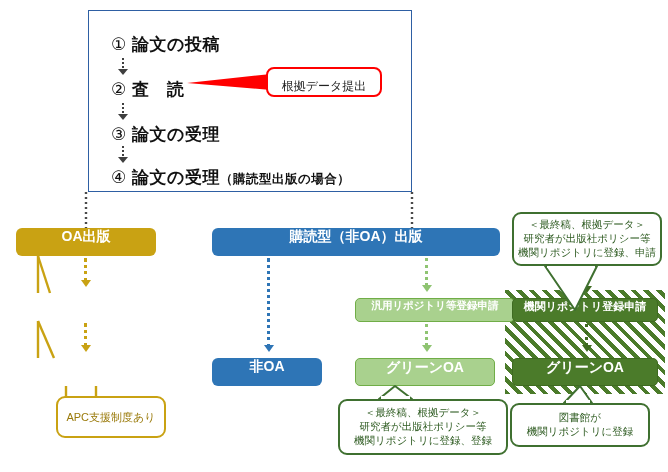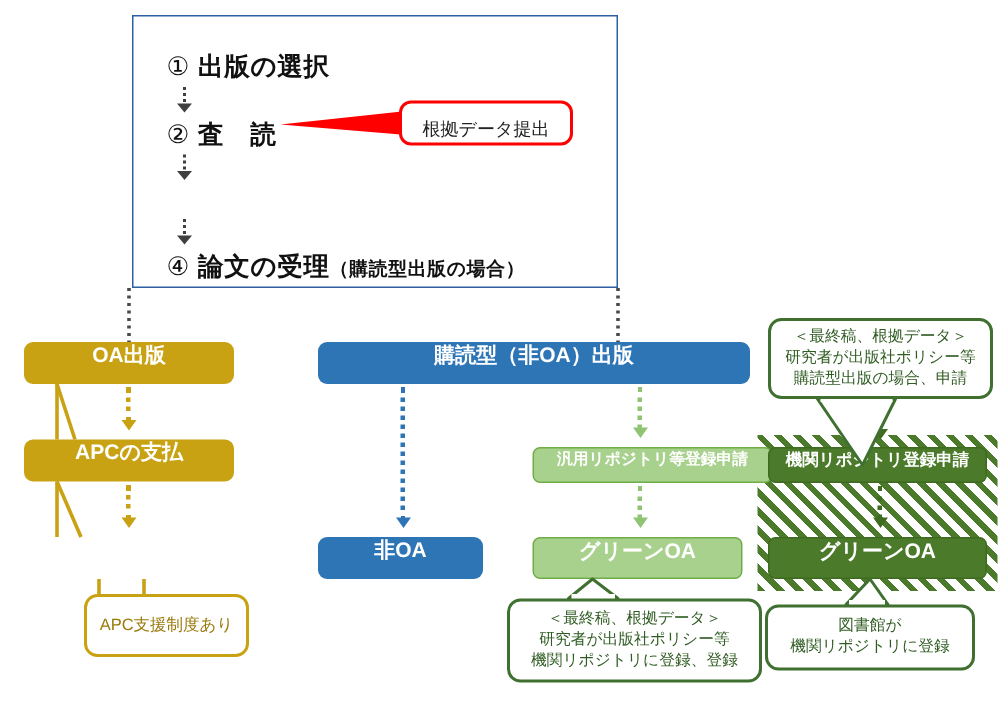--- a/index.html
+++ b/index.html
@@ -125,32 +125,36 @@
 <body>
 
 <div id="stage">
 
   <div class="hatch"></div>
 
   <div class="top-box">
 
     <div class="step s1">
       <span class="num">①</span>
-      <span>出版の選択</span>
+      <span>論文の投稿</span>
     </div>
     <div class="tdot a"></div>
     <div class="tarr a"></div>
 
     <div class="step s2">
       <span class="num">②</span>
       <span>査　読</span>
     </div>
     <div class="tdot b"></div>
     <div class="tarr b"></div>
 
+    <div class="step s3">
+      <span class="num">③</span>
+      <span>論文の受理</span>
+    </div>
     <div class="tdot c"></div>
     <div class="tarr c"></div>
 
     <div class="step s4">
       <span class="num">④</span>
       <span>論文の受理</span><span class="small">（購読型出版の場合）</span>
     </div>
   </div>
 
   <svg class="red-tail" viewBox="0 0 86 20">
@@ -193,23 +197,20 @@
   <div class="dline c-dg" style="left:585px;top:266px;height:22px;"></div>
   <div class="darr c-dg-a" style="left:582px;top:286px;"></div>
 
   <div class="dline c-dg" style="left:585px;top:324px;height:22px;"></div>
   <div class="darr c-dg-a" style="left:582px;top:345px;"></div>
 
   <div id="box-oa" class="pbox orange">
     <span>OA出版</span>
   </div>
 
-  <div id="box-apc" class="pbox orange">
-    <span>APCの支払</span>
-  </div>
 
 
   <div id="box-sub" class="pbox blue">
     <span>購読型（非OA）出版</span>
   </div>
 
   <div id="box-nonoa" class="pbox blue">
     <span>非OA</span>
   </div>
 
@@ -245,21 +246,21 @@
   <div id="note-apc" class="note note-o">
     <span class="lines">
       <span>APC支援制度あり</span>
     </span>
   </div>
 
   <div id="note-inst" class="note note-g">
     <span class="lines">
       <span>＜最終稿、根拠データ＞</span><br>
       <span>研究者が出版社ポリシー等</span><br>
-      <span>購読型出版の場合、申請</span>
+      <span>機関リポジトリに登録、申請</span>
     </span>
   </div>
 
   <div id="note-green" class="note note-g">
     <span class="lines">
       <span>＜最終稿、根拠データ＞</span><br>
       <span>研究者が出版社ポリシー等</span><br>
       <span>機関リポジトリに登録、登録</span>
     </span>
   </div>

